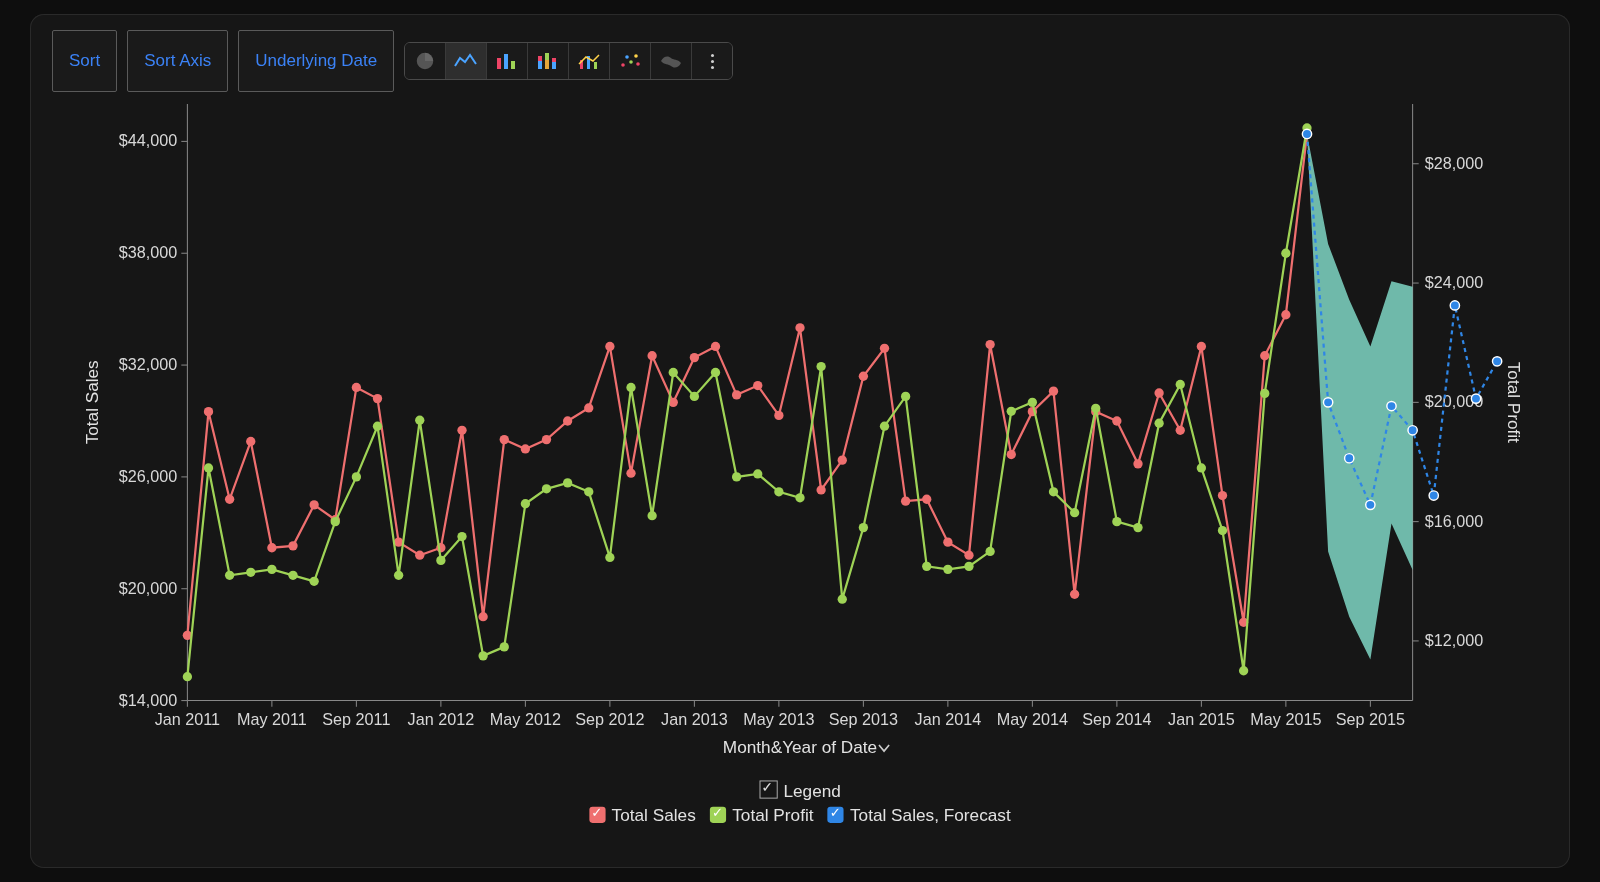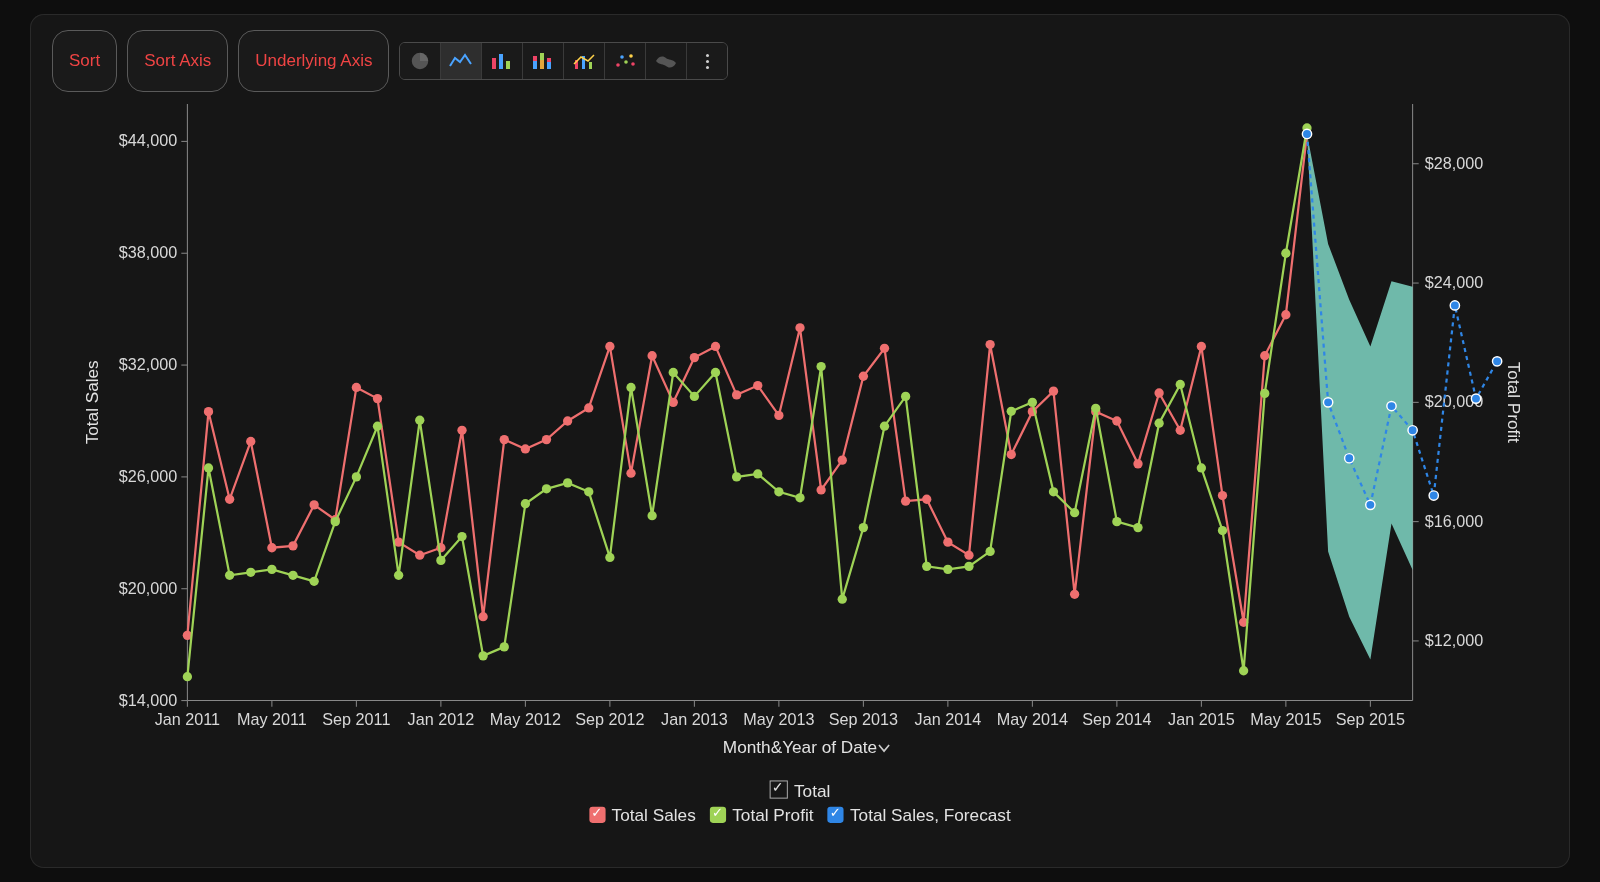--- a/index.html
+++ b/index.html
@@ -1,18 +1,18 @@
 <!DOCTYPE html>
 <html><head>
 <meta charset="utf-8">
 <style>
 html,body{margin:0;padding:0;background:#0e0e0e;color:#eaeaea;font-family:"Segoe UI","Helvetica Neue",Arial,sans-serif;width:1600px;height:882px;overflow:hidden}
 .frame{position:absolute;left:30px;top:14px;right:30px;bottom:14px;background:#161616;border-radius:14px;box-shadow:0 0 0 1px #2a2a2a inset}
 .toolbar{position:absolute;left:22px;top:16px;display:flex;gap:10px;align-items:center}
-.btn{background:#1a1a1a;border:1px solid #5a5a5a;border-radius:16px;color:#ef4444;font-size:17px;padding:20px 16px;cursor:pointer}
+.btn{background:#1a1a1a;border:1px solid #5a5a5a;border-radius:2px;color:#3b82f6;font-size:17px;padding:20px 16px;cursor:pointer}
 .icnbar{display:flex;border:1px solid #4a4a4a;border-radius:6px;overflow:hidden}
 .icnbtn{width:40px;height:36px;display:flex;align-items:center;justify-content:center;background:#1a1a1a;border-right:1px solid #3a3a3a;cursor:pointer}
 .icnbtn:last-child{border-right:none}
 .icnbtn.sel{background:#2e2e2e}
 .chartbox{position:absolute;left:46px;right:46px;top:80px;bottom:36px}
 .tick-label{font-size:16px;fill:#d8d8d8}
 .axis-title{font-size:17px;fill:#e2e2e2}
 .legendwrap{position:absolute;left:0;right:0;bottom:6px;text-align:center}
 .legendline{font-size:17px;color:#e2e2e2}
 .legendline .cb{display:inline-block;width:16px;height:16px;border:1px solid #aaa;vertical-align:-2px;margin-right:6px;position:relative}
@@ -25,21 +25,21 @@
 svg text{user-select:none}
 </style>
 </head>
 <body>
 
 <div class="frame">
 
   <div class="toolbar">
     <button class="btn">Sort</button>
     <button class="btn">Sort Axis</button>
-    <button class="btn">Underlying Axis</button>
+    <button class="btn">Underlying Date</button>
     <div class="icnbar" id="icnbar">
         <div class="icnbtn">
           <svg width="22" height="22" viewBox="0 0 24 24">
             <path fill="#555" d="M12 3a9 9 0 1 0 9 9h-9z"></path>
             <path fill="#666" d="M12 3v9h9a9 9 0 0 0-9-9z"></path>
           </svg>
         </div>
         <div class="icnbtn sel">
           <svg width="24" height="18" viewBox="0 0 24 18">
             <polyline points="1,14 6,6 11,10 16,3 22,12" fill="none" stroke="#4aa3ff" stroke-width="2"></polyline>
@@ -271,19 +271,19 @@
         <circle cx="1236.551724137931" cy="305" r="4.6" fill="#2f86e6" stroke="#fff" stroke-width="1.4"></circle>
         <circle cx="1257.4137931034484" cy="360.3125" r="4.6" fill="#2f86e6" stroke="#fff" stroke-width="1.4"></circle>
         <circle cx="1278.2758620689656" cy="406.40625" r="4.6" fill="#2f86e6" stroke="#fff" stroke-width="1.4"></circle>
         <circle cx="1299.1379310344828" cy="308.6875" r="4.6" fill="#2f86e6" stroke="#fff" stroke-width="1.4"></circle>
         <circle cx="1320" cy="332.65625" r="4.6" fill="#2f86e6" stroke="#fff" stroke-width="1.4"></circle>
         <circle cx="1340.8620689655172" cy="397.1875" r="4.6" fill="#2f86e6" stroke="#fff" stroke-width="1.4"></circle>
         <circle cx="1361.7241379310346" cy="209.125" r="4.6" fill="#2f86e6" stroke="#fff" stroke-width="1.4"></circle>
         <circle cx="1382.5862068965516" cy="301.3125" r="4.6" fill="#2f86e6" stroke="#fff" stroke-width="1.4"></circle>
         <circle cx="1403.4482758620688" cy="264.4375" r="4.6" fill="#2f86e6" stroke="#fff" stroke-width="1.4"></circle>
         <foreignObject x="0" y="664" width="1430" height="66"><div class="legendwrap">
-            <div class="legendline"><span class="cb"></span><span>Total</span></div>
+            <div class="legendline"><span class="cb"></span><span>Legend</span></div>
             <div class="legendline" style="margin-top:4px"><span class="swatch" style="background:#ef6f6f"></span><span>Total Sales</span><span class="swatch" style="background:#9fd356"></span><span>Total Profit</span><span class="swatch" style="background:#2f86e6"></span><span>Total Sales, Forecast</span></div>
           </div></foreignObject>
       </svg>
   </div>
 
 </div>
 
 </body></html>

